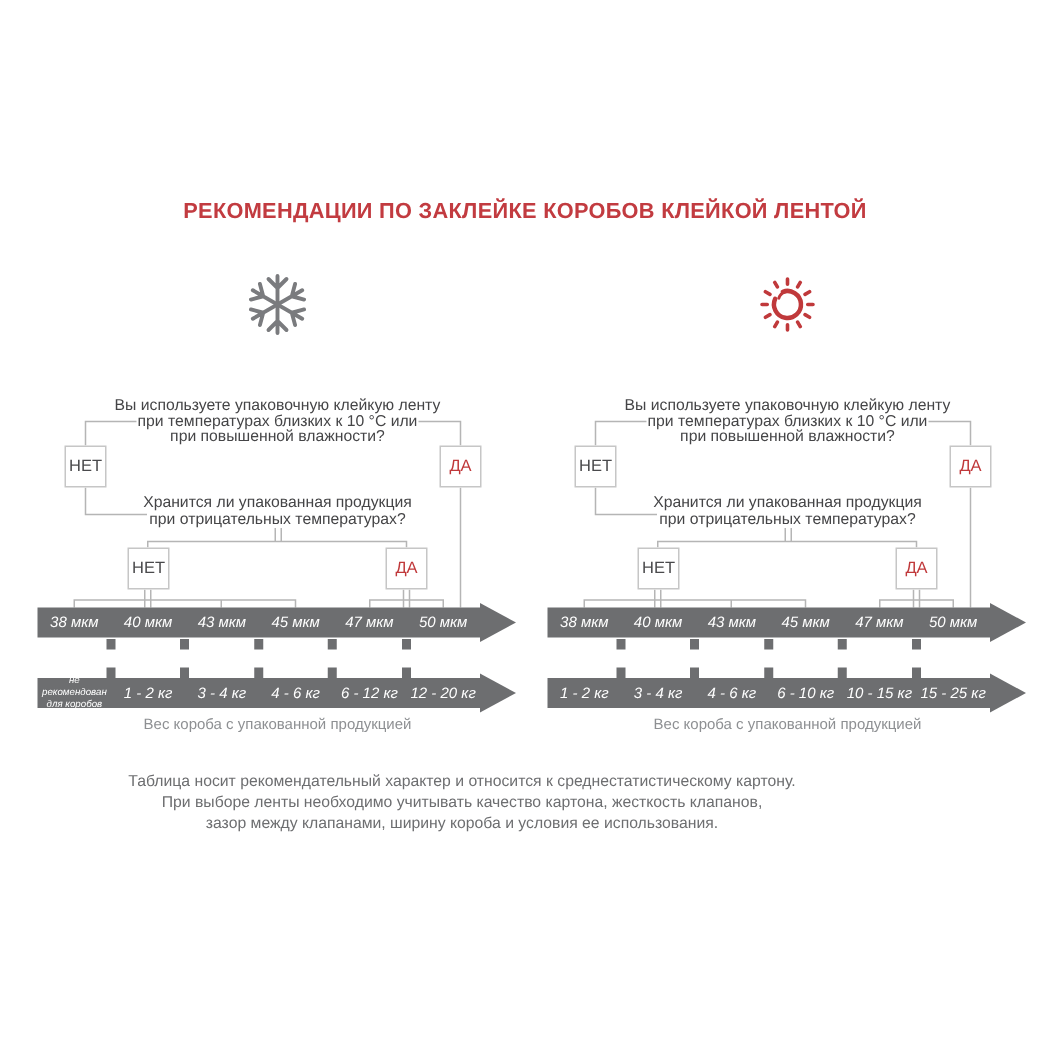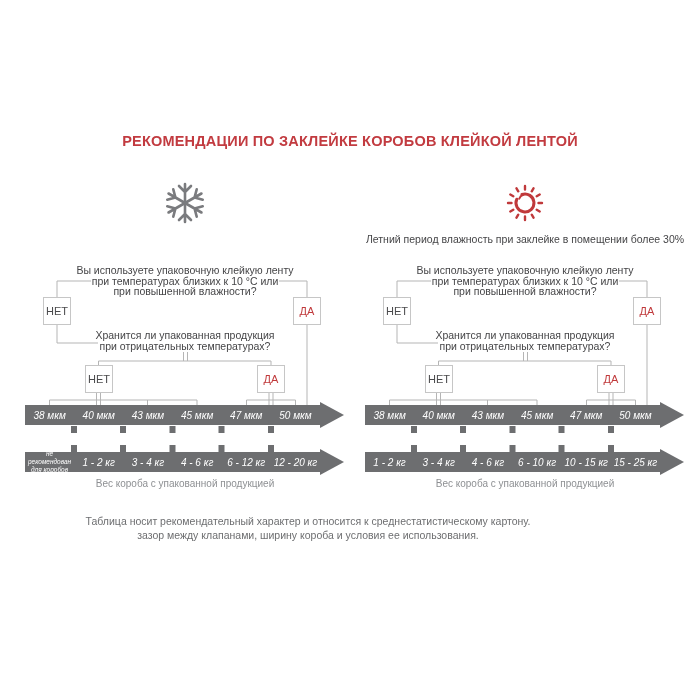--- a/index.html
+++ b/index.html
@@ -142,21 +142,20 @@
 <div class="panel right">
   <div class="icon-wrap">
     <svg width="44" height="44" viewBox="0 0 44 44">
       <g stroke="#c0393b" fill="none" stroke-linecap="round">
         <path stroke-width="3" d="M13.8,18.2 A9,9 0 1 0 18.9,13.5"></path>
         <path stroke-width="2" d="M16.2,17.8 Q17.2,14.8 20.2,13.8"></path>
         <path stroke-width="2.4" d="M35.5,22 L39,22 M33.7,15.25 L36.7,13.5 M28.75,10.3 L30.5,7.3 M22,8.5 L22,5 M15.25,10.3 L13.5,7.3 M10.3,15.25 L7.3,13.5 M8.5,22 L5,22 M10.3,28.75 L7.3,30.5 M15.25,33.7 L13.5,36.7 M22,35.5 L22,39 M28.75,33.7 L30.5,36.7 M33.7,28.75 L36.7,30.5"></path>
       </g>
     </svg>
   </div>
-  <div class="period">Летний период влажность при заклейке в помещении более 30%</div>
 
   <div class="q q1">
     <span>Вы используете упаковочную клейкую ленту</span>
     <span>при температурах близких к 10 °С или</span>
     <span>при повышенной влажности?</span>
   </div>
 
   <svg class="connectors" viewBox="0 0 330 320">
     <g fill="none" stroke="#b5b5b5" stroke-width="1">
       <path d="M37,117 V101 H71"></path>
@@ -217,14 +216,15 @@
       <span class="cell">15 - 25 кг</span>
     </div>
     <div class="ahead"></div>
   </div>
 
   <div class="caption">Вес короба с упакованной продукцией</div>
 </div>
 
 <div class="footer">
   <span>Таблица носит рекомендательный характер и относится к среднестатистическому картону.</span>
+  <span>При выборе ленты необходимо учитывать качество картона, жесткость клапанов,</span>
   <span>зазор между клапанами, ширину короба и условия ее использования.</span>
 </div>
 
 </body></html>

